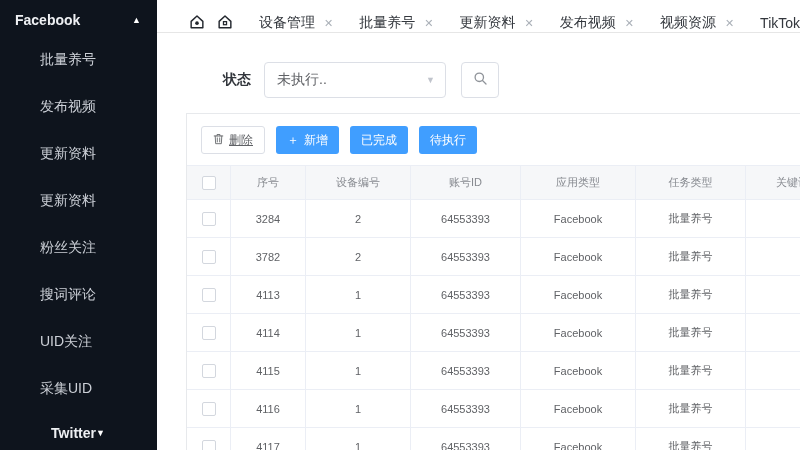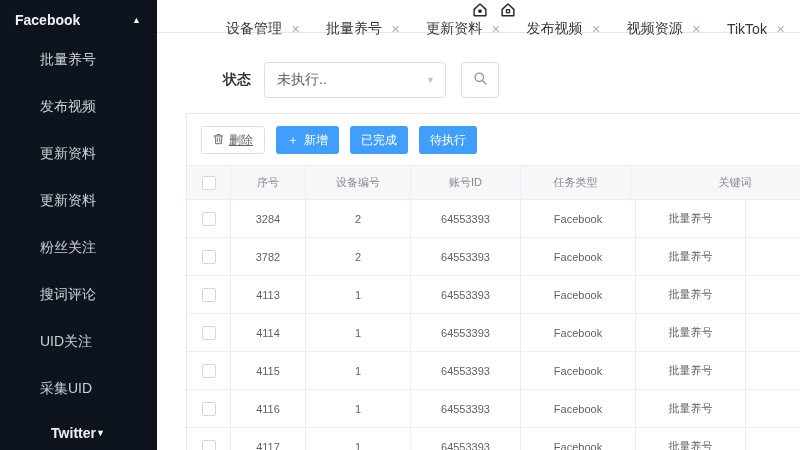--- a/index.html
+++ b/index.html
@@ -13,22 +13,22 @@
   .side-header { display:flex; align-items:center; justify-content:space-between;
     padding:12px 16px 8px 15px; color:#eef0f3; font-size:14px; font-weight:600; cursor:pointer; }
   .side-caret { font-size:9px; color:#fff; }
   .side-item { height:47px; line-height:47px; padding-left:40px; font-size:14px;
     color:#ccd0d7; cursor:pointer; white-space:nowrap; }
   .side-footer { display:flex; align-items:center; justify-content:center;
     padding:13px 16px 0 15px; color:#eef0f3; font-size:14px; font-weight:600; cursor:pointer; }
 
   
   .topbar { position:absolute; left:157px; top:0; width:643px; height:33px;
-    background:#fff; border-bottom:1px solid #e6e6e6; display:flex; align-items:center;
-    padding-left:30px;flex-direction:column; }
+    background:#fff; border-bottom:1px solid #e6e6e6; display:flex; align-items:flex-end;
+    padding-left:30px; }
   .home-icons { display:flex; align-items:center; gap:8px; }
   .home-btn { width:20px; height:20px; display:flex; align-items:center; justify-content:center; cursor:pointer; }
   .tabs { display:flex; align-items:center; gap:26px; margin-left:24px; }
   .tab { display:flex; align-items:center; gap:9px; font-size:14px; color:#33373d;
     cursor:pointer; white-space:nowrap; }
   .tab-close { font-size:11px; color:#aab0b8; cursor:pointer; line-height:1; }
 
   
   .filter-row { position:absolute; left:223px; top:62px; height:36px;
     display:flex; align-items:center; }
@@ -168,20 +168,21 @@
   </div>
 
   <div class="table">
     <div class="tr head">
       <div class="th c0">
           <span class="checkbox"></span>
         </div>
       <div class="th c1">序号</div>
       <div class="th c2">设备编号</div>
       <div class="th c3">账号ID</div>
+      <div class="th c4">应用类型</div>
       <div class="th c5">任务类型</div>
       <div class="th c6">关键词</div>
     </div>
 
     <div class="tr">
       <div class="td c0">
           <span class="checkbox"></span>
         </div>
       <div class="td c1">3284</div>
       <div class="td c2">2</div>

